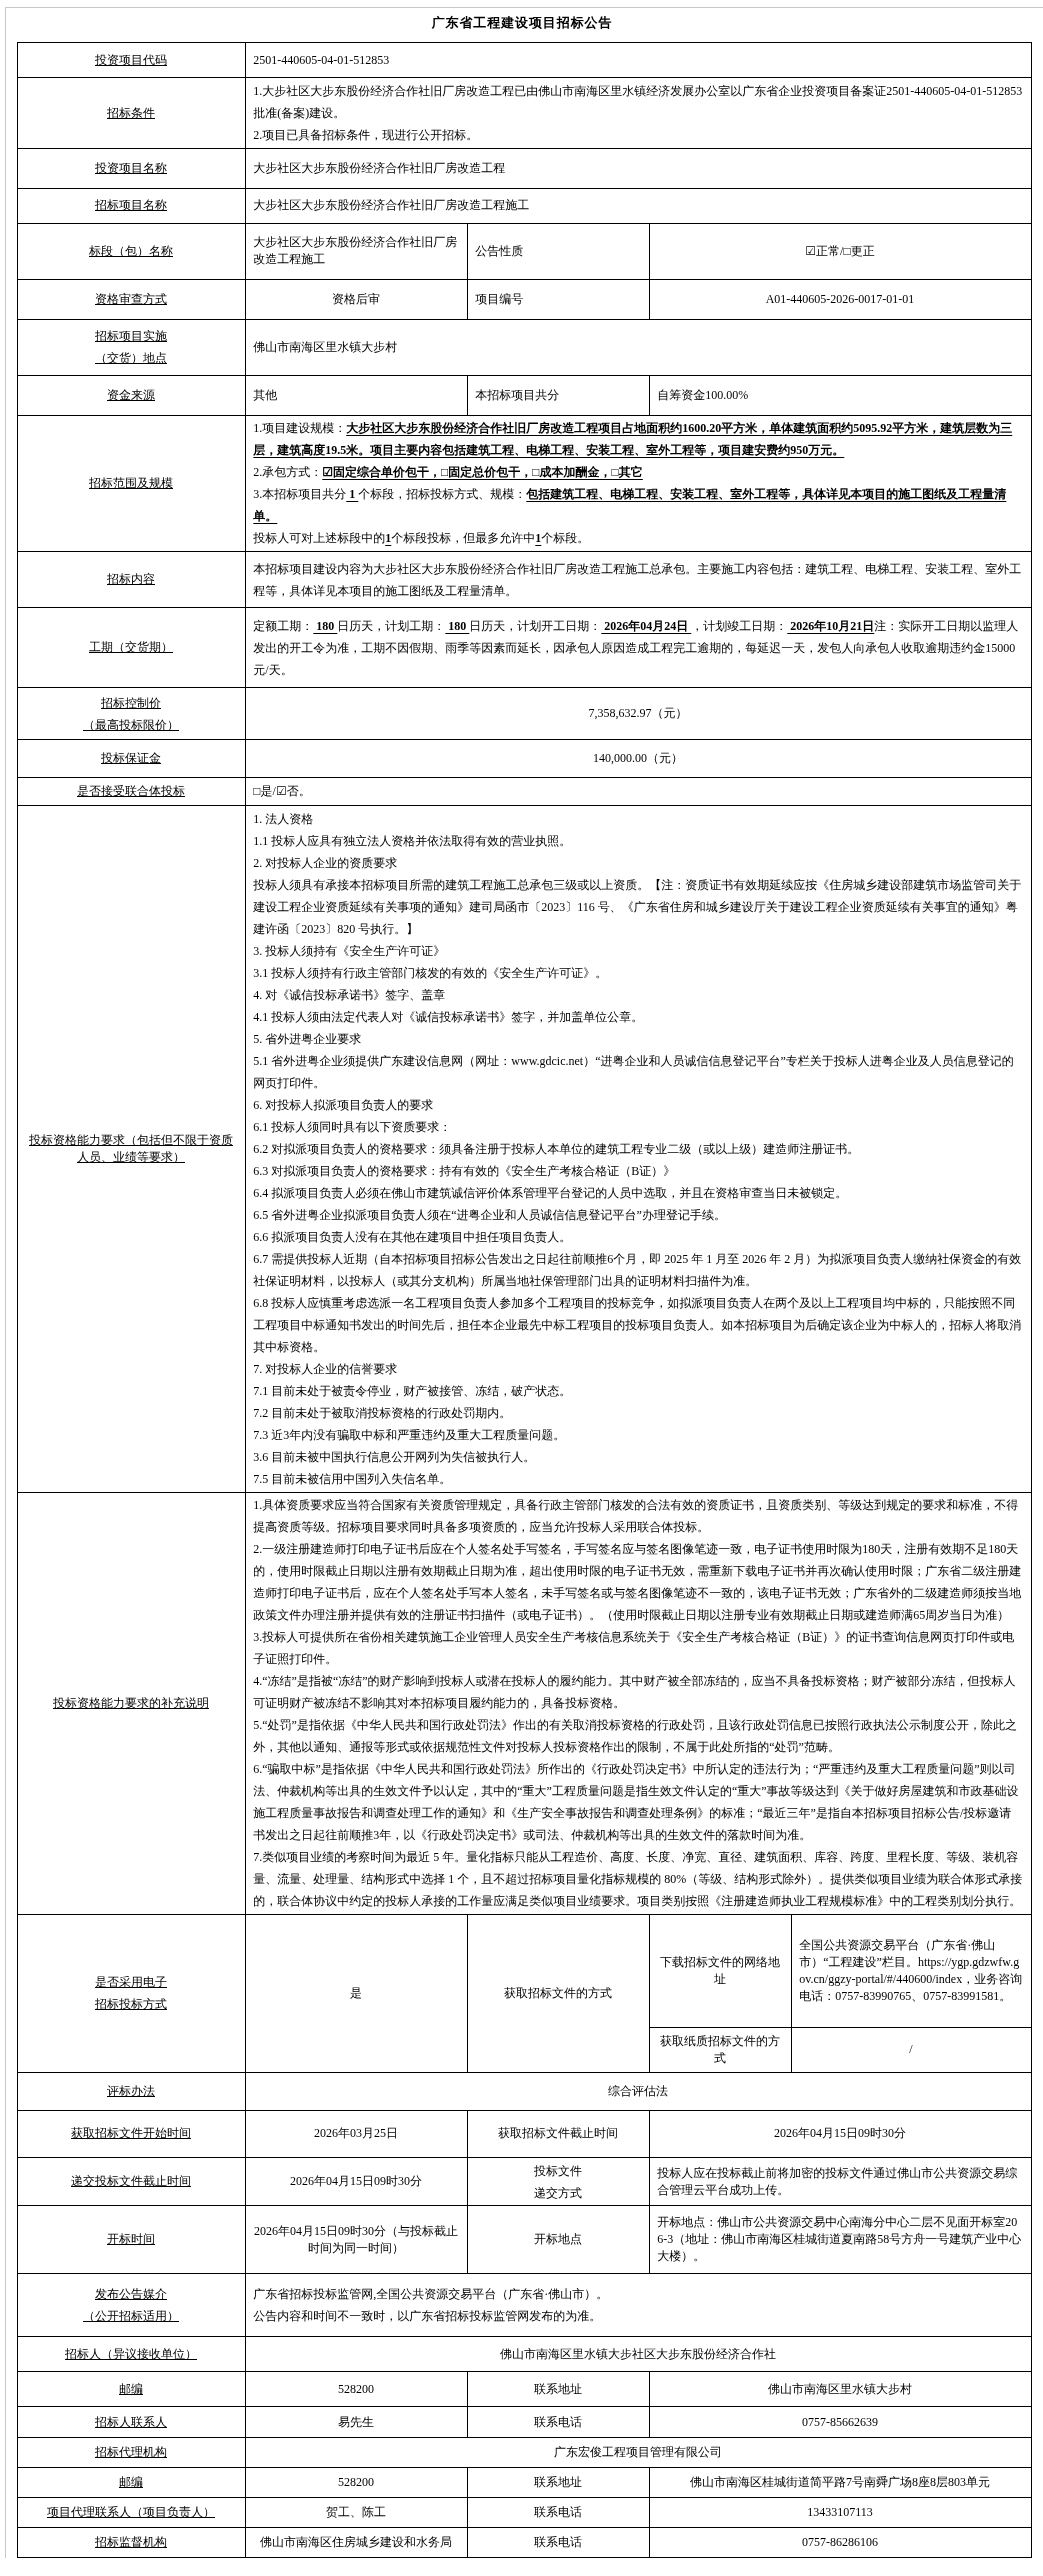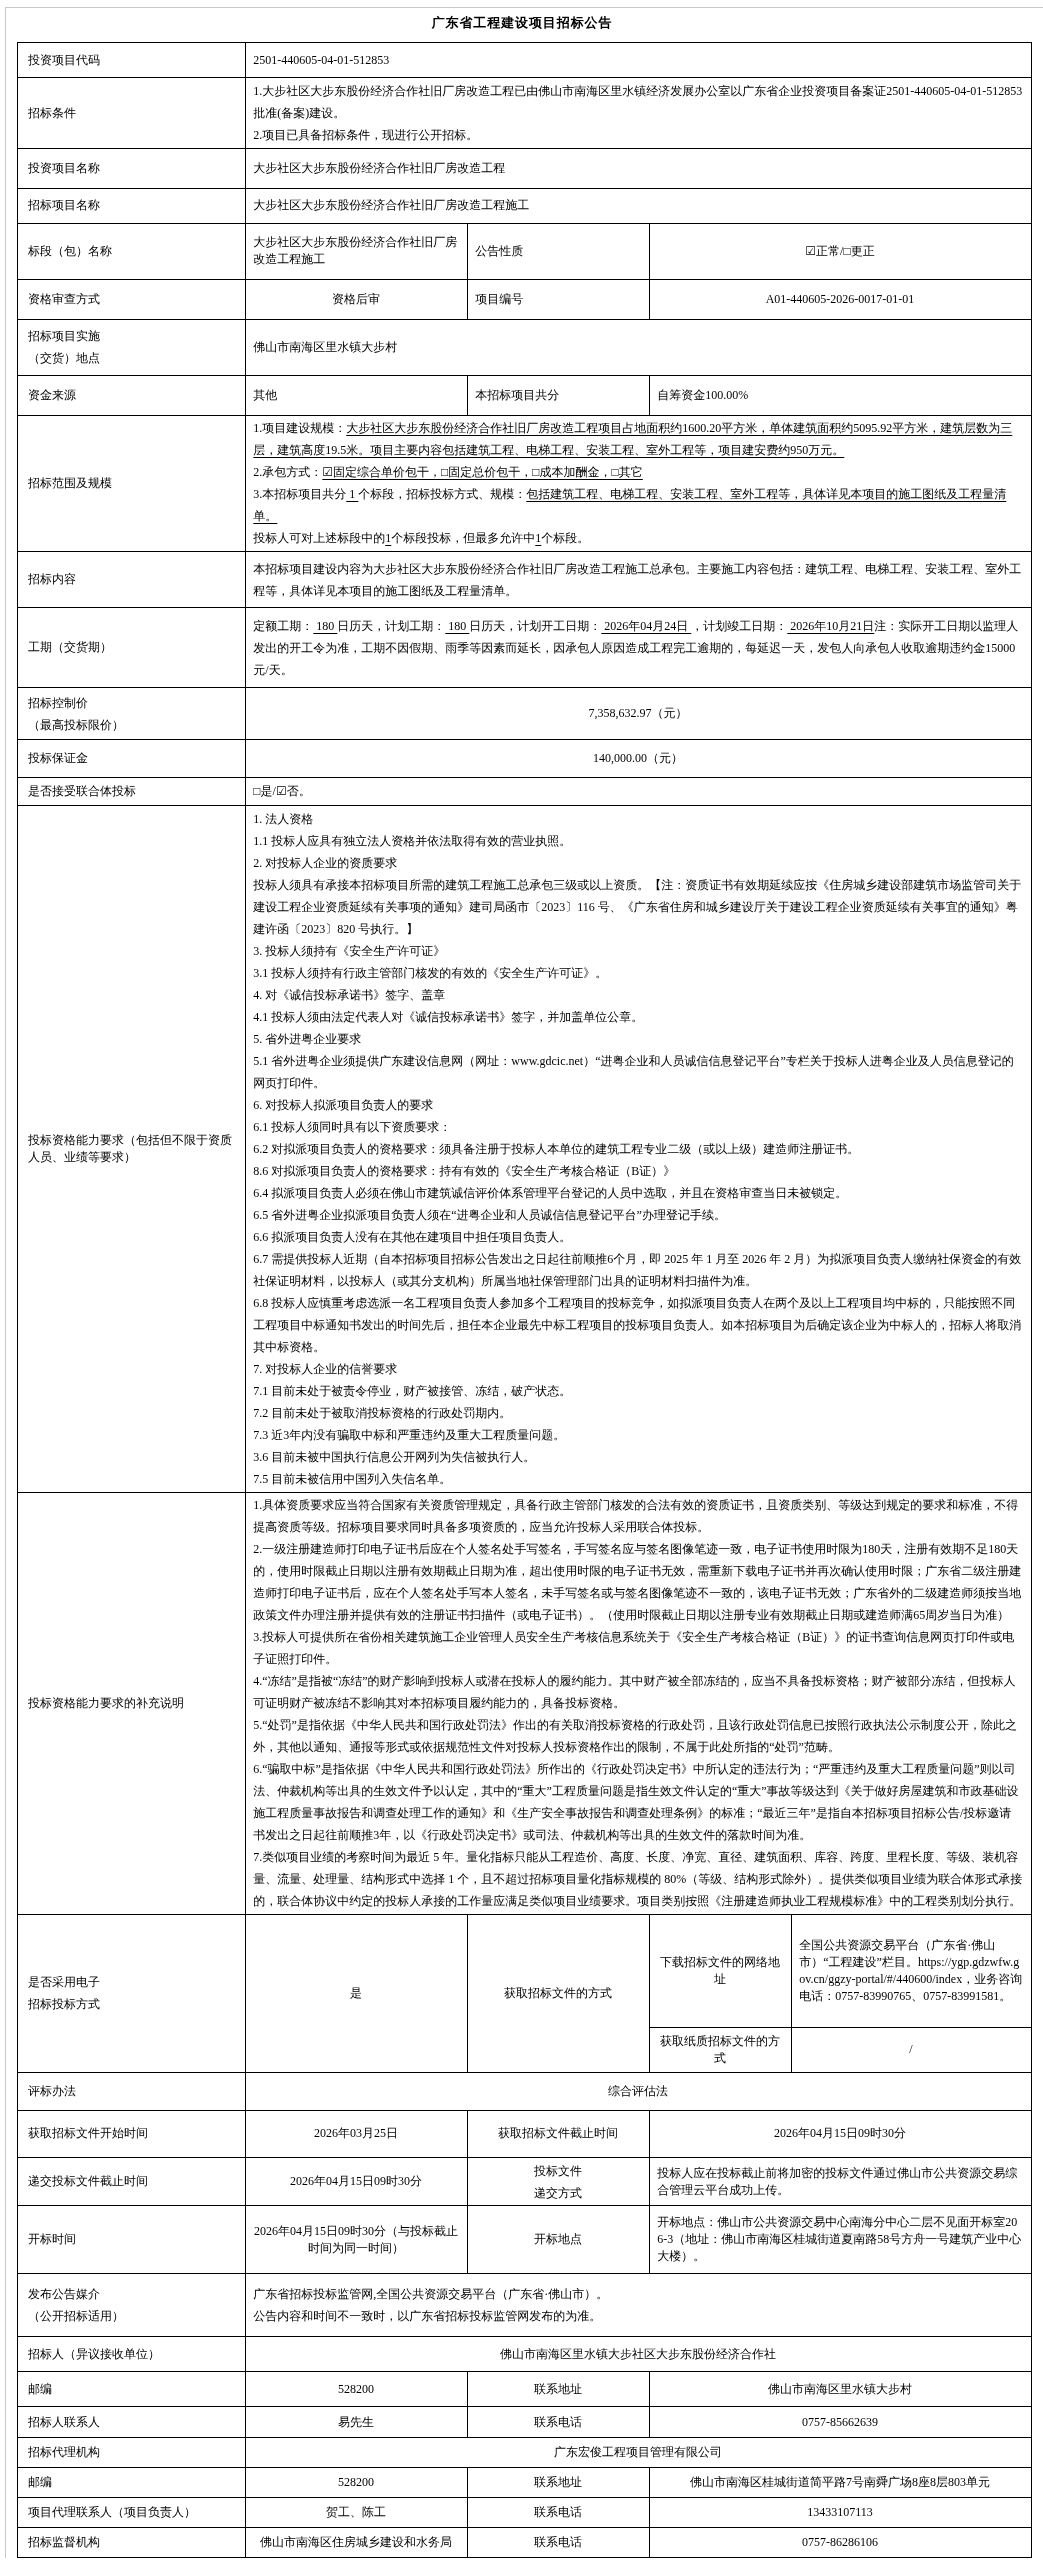--- a/index.html
+++ b/index.html
@@ -1,24 +1,24 @@
 <!DOCTYPE html>
 <html style="font-size:14px"><head>
 <meta charset="utf-8">
 <style>
   html,body{margin:0;padding:0;background:#ffffff;color:#000;}
   body{width:1044px;font-family:"Liberation Serif","DejaVu Serif",serif;position:relative;}
   .page-edge{position:absolute;left:5.2px;top:7px;right:0;bottom:0;border-left:0.9px solid #c9c9c9;border-top:0.9px solid #c9c9c9;pointer-events:none;}
   h1.title{font-size:13px;font-weight:bold;text-align:center;margin:14px 0 10.4px 0;letter-spacing:0.9px;}
   table.doc{border-collapse:collapse;table-layout:fixed;width:1013px;margin-left:16.5px;border:1.7px solid #000;}
   td{border:1.7px solid #000;border-left-width:0.9px;border-right-width:0.9px;font-size:12px;padding:1.7px 7.8px;vertical-align:middle;overflow-wrap:anywhere;word-break:break-all;}
-  td.label{padding:1.7px 10.4px;}
+  td.label{text-align:center;padding:1.7px 10.4px;text-decoration:underline;}
   td.c{text-align:center;}
   .ln{line-height:22px;}
-  .u{text-decoration:underline;text-underline-offset:2.6px;}
+  .u{text-decoration:underline;text-underline-offset:2.6px;font-weight:bold;}
 </style>
 </head>
 <body>
 
 <div class="page-edge"></div>
 
 <h1 class="title">广东省工程建设项目招标公告</h1>
 
 <table class="doc">
   <colgroup>
@@ -133,21 +133,21 @@
           <div class="ln">投标人须具有承接本招标项目所需的建筑工程施工总承包三级或以上资质。【注：资质证书有效期延续应按《住房城乡建设部建筑市场监管司关于建设工程企业资质延续有关事项的通知》建司局函市〔2023〕116 号、《广东省住房和城乡建设厅关于建设工程企业资质延续有关事宜的通知》粤建许函〔2023〕820 号执行。】</div>
           <div class="ln">3. 投标人须持有《安全生产许可证》</div>
           <div class="ln">3.1 投标人须持有行政主管部门核发的有效的《安全生产许可证》。</div>
           <div class="ln">4. 对《诚信投标承诺书》签字、盖章</div>
           <div class="ln">4.1 投标人须由法定代表人对《诚信投标承诺书》签字，并加盖单位公章。</div>
           <div class="ln">5. 省外进粤企业要求</div>
           <div class="ln">5.1 省外进粤企业须提供广东建设信息网（网址：www.gdcic.net）“进粤企业和人员诚信信息登记平台”专栏关于投标人进粤企业及人员信息登记的网页打印件。</div>
           <div class="ln">6. 对投标人拟派项目负责人的要求</div>
           <div class="ln">6.1 投标人须同时具有以下资质要求：</div>
           <div class="ln">6.2 对拟派项目负责人的资格要求：须具备注册于投标人本单位的建筑工程专业二级（或以上级）建造师注册证书。</div>
-          <div class="ln">8.6 对拟派项目负责人的资格要求：持有有效的《安全生产考核合格证（B证）》</div>
+          <div class="ln">6.3 对拟派项目负责人的资格要求：持有有效的《安全生产考核合格证（B证）》</div>
           <div class="ln">6.4 拟派项目负责人必须在佛山市建筑诚信评价体系管理平台登记的人员中选取，并且在资格审查当日未被锁定。</div>
           <div class="ln">6.5 省外进粤企业拟派项目负责人须在“进粤企业和人员诚信信息登记平台”办理登记手续。</div>
           <div class="ln">6.6 拟派项目负责人没有在其他在建项目中担任项目负责人。</div>
           <div class="ln">6.7 需提供投标人近期（自本招标项目招标公告发出之日起往前顺推6个月，即 2025 年 1 月至 2026 年 2 月）为拟派项目负责人缴纳社保资金的有效社保证明材料，以投标人（或其分支机构）所属当地社保管理部门出具的证明材料扫描件为准。</div>
           <div class="ln">6.8 投标人应慎重考虑选派一名工程项目负责人参加多个工程项目的投标竞争，如拟派项目负责人在两个及以上工程项目均中标的，只能按照不同工程项目中标通知书发出的时间先后，担任本企业最先中标工程项目的投标项目负责人。如本招标项目为后确定该企业为中标人的，招标人将取消其中标资格。</div>
           <div class="ln">7. 对投标人企业的信誉要求</div>
           <div class="ln">7.1 目前未处于被责令停业，财产被接管、冻结，破产状态。</div>
           <div class="ln">7.2 目前未处于被取消投标资格的行政处罚期内。</div>
           <div class="ln">7.3 近3年内没有骗取中标和严重违约及重大工程质量问题。</div>
           <div class="ln">3.6 目前未被中国执行信息公开网列为失信被执行人。</div>

